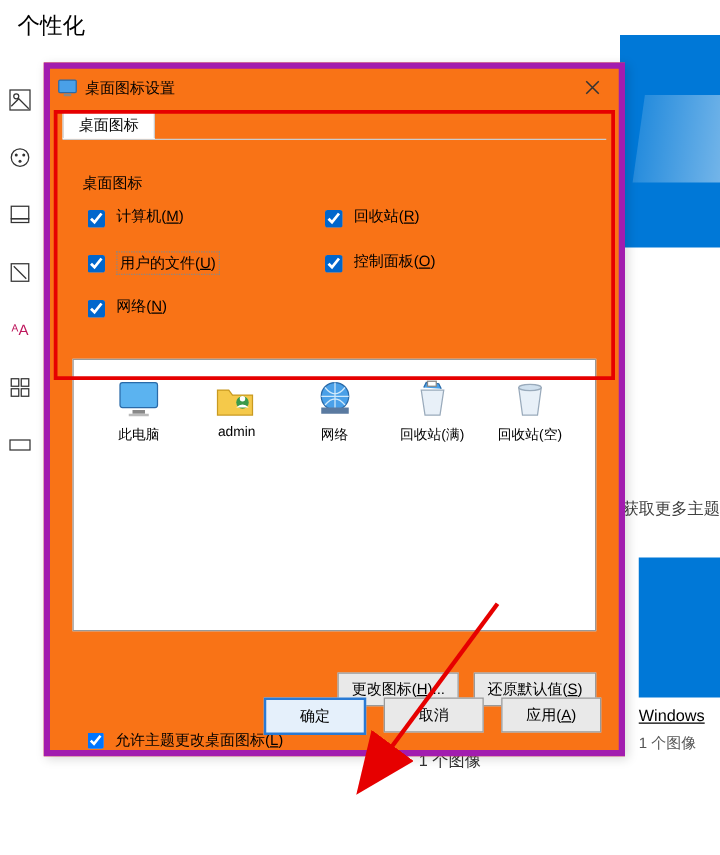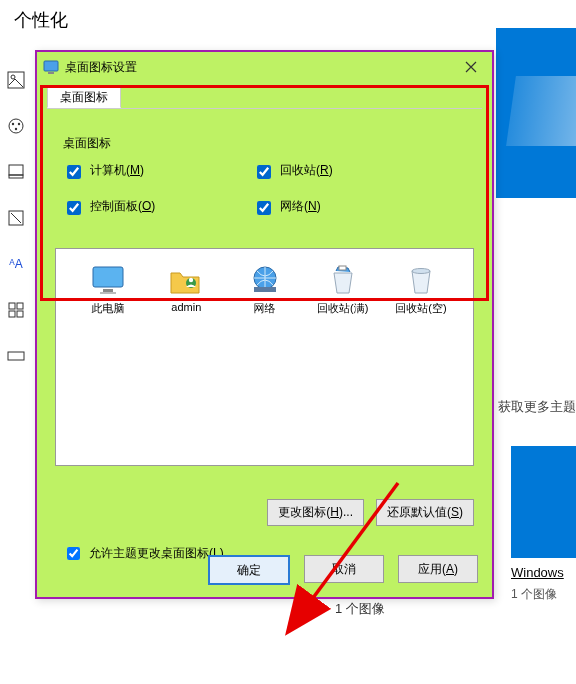--- a/index.html
+++ b/index.html
@@ -1,27 +1,27 @@
 <!DOCTYPE html>
 <html><head>
 <meta charset="utf-8">
 <style>
 html,body{margin:0;padding:0;font-family:"Microsoft YaHei","Segoe UI",sans-serif;font-size:12px;background:#fff;color:#000;width:576px;height:684px;overflow:hidden;}
 .page-title{font-size:18px;padding:8px 14px 6px;}
 .left-rail{position:absolute;left:0;top:70px;width:32px;}
-.left-rail .railbtn{width:20px;height:20px;margin:0 auto 26px;display:flex;align-items:center;justify-content:center;color:#1d4ed8;}
+.left-rail .railbtn{width:20px;height:20px;margin:0 auto 26px;display:flex;align-items:center;justify-content:center;color:#be185d;}
 .bg-right{position:absolute;top:28px;right:0;width:80px;height:170px;background:#0078d7;overflow:hidden;}
 .bg-right::before{content:"";position:absolute;right:-5px;top:48px;width:70px;height:70px;background:linear-gradient(90deg,rgba(255,255,255,.15),rgba(255,255,255,.45));transform:skewX(-8deg);}
 .link-more{position:absolute;top:398px;right:0;color:#404040;font-size:13px;}
 .thumb{position:absolute;top:446px;right:0;width:65px;height:112px;background:#0078d7;}
 .thumb-lbl{position:absolute;top:565px;right:0;width:65px;font-size:13px;text-decoration:underline;}
 .thumb-sub{position:absolute;top:586px;right:0;width:65px;font-size:12px;color:#555;}
 .count-lbl{position:absolute;top:600px;left:335px;font-size:13px;color:#333;}
 
-.dialog{position:absolute;left:35px;top:50px;width:455px;height:545px;background:#bef264;border:2px solid #a21caf;box-shadow:2px 2px 8px rgba(0,0,0,.15);}
+.dialog{position:absolute;left:35px;top:50px;width:455px;height:545px;background:#f97316;border:5px solid #a21caf;box-shadow:2px 2px 8px rgba(0,0,0,.15);}
 .titlebar{height:30px;display:flex;align-items:center;padding:0 6px;}
 .titlebar .sysicon{width:16px;height:16px;margin-right:6px;}
 .titlebar .t{flex:1;font-size:12px;}
 .titlebar .closebtn{width:30px;height:28px;display:flex;align-items:center;justify-content:center;}
 .tabstrip{height:26px;margin:0 10px;border-bottom:1px solid #ccc;position:relative;}
 .tab{position:absolute;left:0;top:3px;height:23px;padding:3px 12px 0;border:1px solid #ccc;border-bottom:1px solid #fff;background:#fff;font-size:12px;box-sizing:border-box;}
 .red-frame{position:absolute;left:3px;top:33px;right:3px;height:210px;border:3px solid #e60000;pointer-events:none;}
 .inner{padding:8px 18px 0;}
 .group-label{margin:18px 0 10px 8px;}
 .cb-grid{display:grid;grid-template-columns:190px 190px;row-gap:16px;margin-left:8px;}
@@ -128,20 +128,24 @@
       <label class="cb">
         <input type="checkbox" checked="" style="">
         <span><span>计算机(</span><span class="u">M</span><span>)</span></span>
       </label>
       <label class="cb">
         <input type="checkbox" checked="" style="">
         <span><span>回收站(</span><span class="u">R</span><span>)</span></span>
       </label>
       <label class="cb">
         <input type="checkbox" checked="" style="">
+        <span class="dotted"><span>用户的文件(</span><span class="u">U</span><span>)</span></span>
+      </label>
+      <label class="cb">
+        <input type="checkbox" checked="" style="">
         <span><span>控制面板(</span><span class="u">O</span><span>)</span></span>
       </label>
       <label class="cb">
         <input type="checkbox" checked="" style="">
         <span><span>网络(</span><span class="u">N</span><span>)</span></span>
       </label>
     </div>
   </div>
 
   <div class="icons-box">

